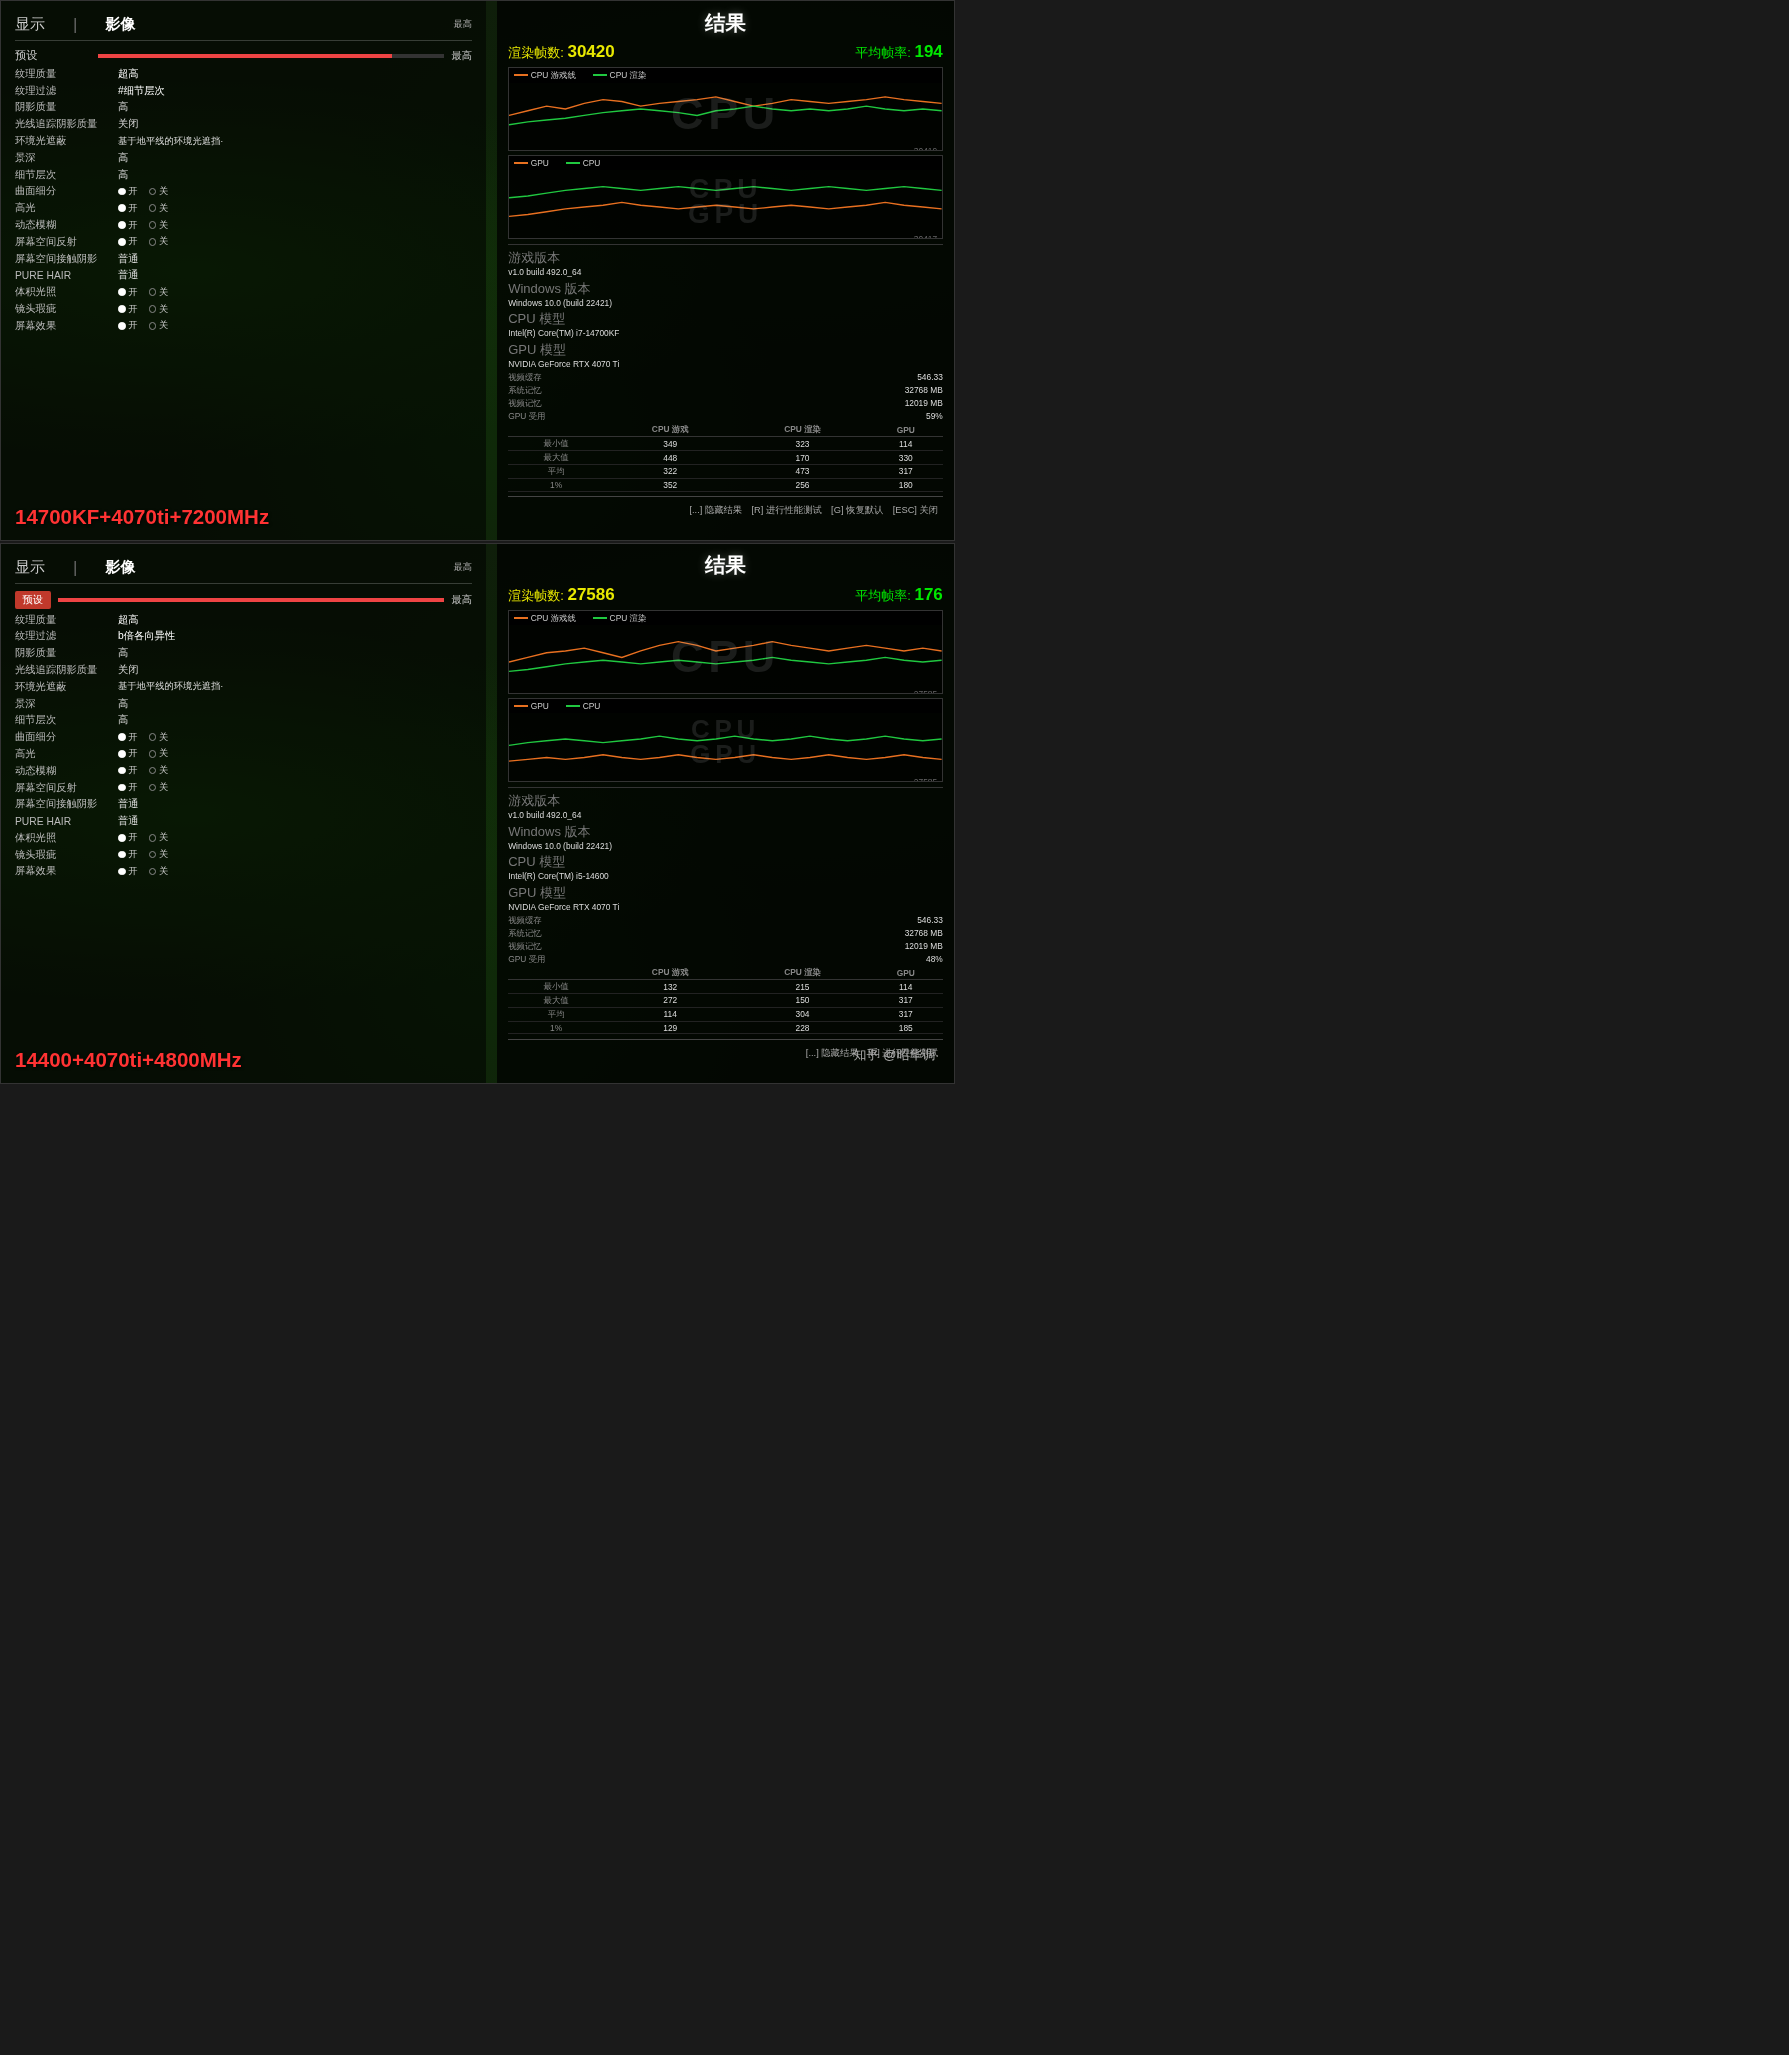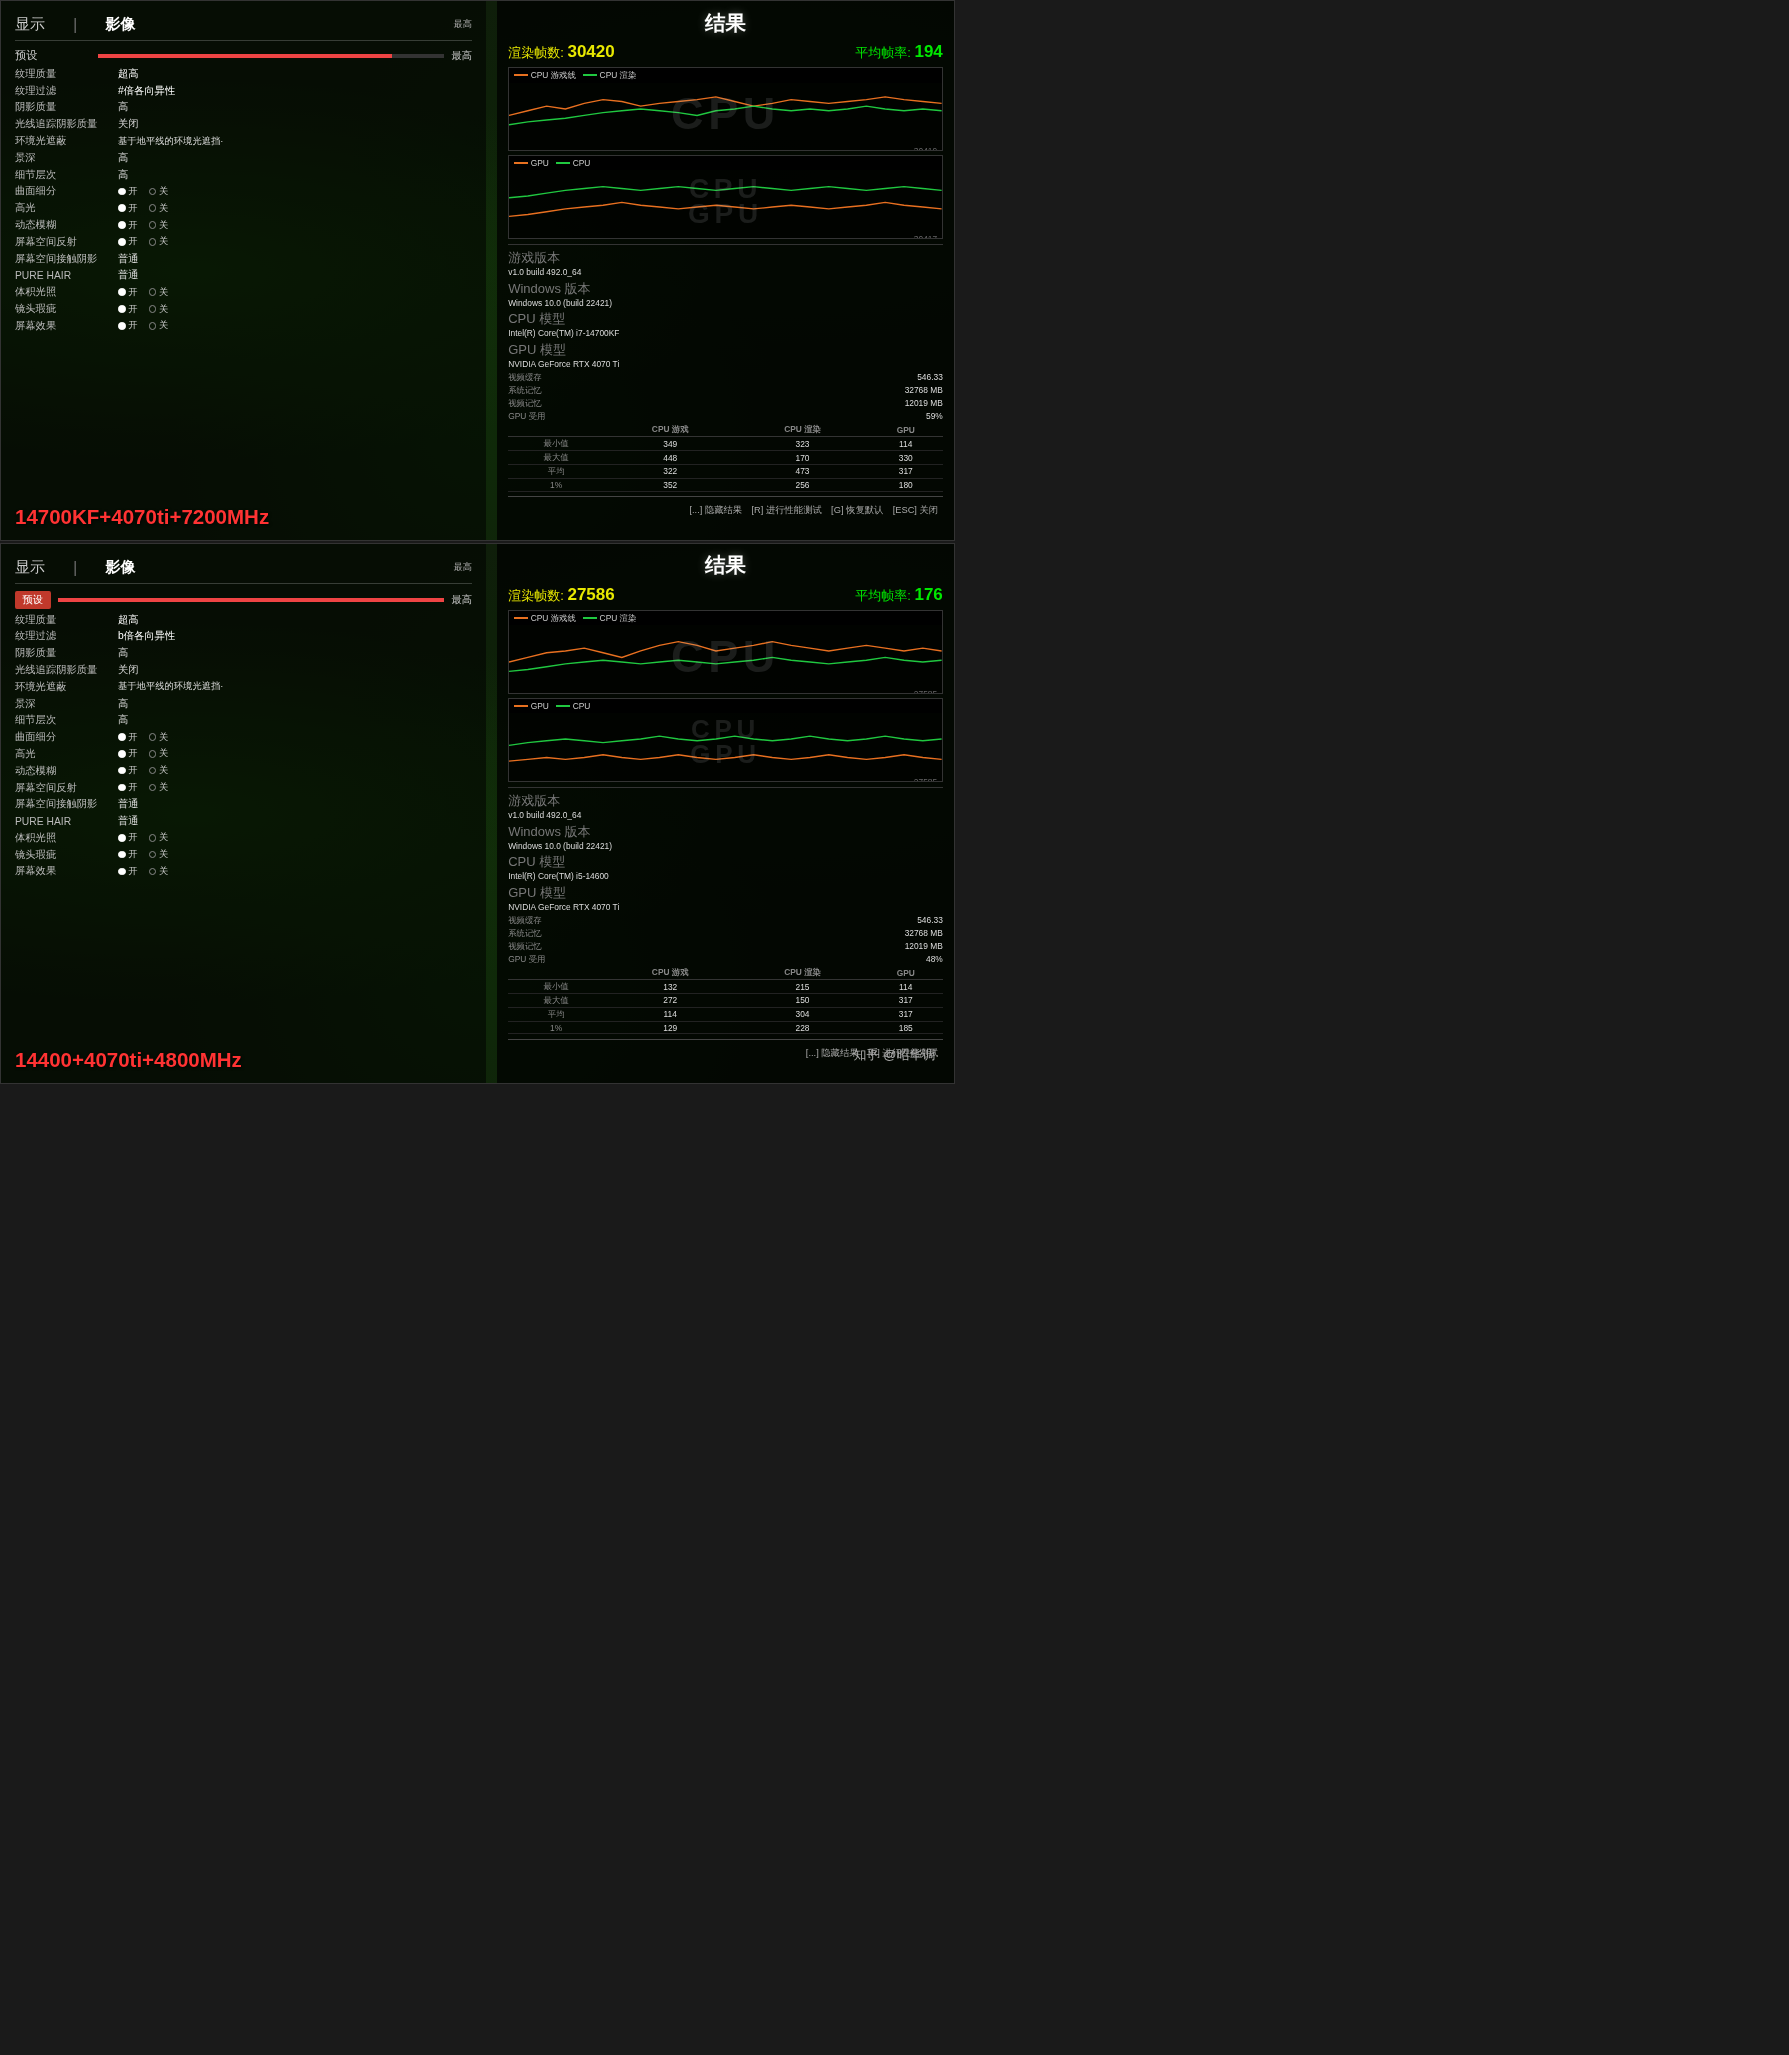--- a/index.html
+++ b/index.html
@@ -174,21 +174,21 @@
       height: 84px;
       background: rgba(0,0,0,0.6);
       border: 0.9px solid #333;
       position: relative;
       margin-bottom: 4.7px;
       overflow: hidden;
     }
 
     .chart-legend {
       display: flex;
-      gap: 7px;
+      gap: 17px;
       font-size: 8.4px;
       padding: 1.9px 4.7px;
       background: rgba(0,0,0,0.7);
       text-align: right;
     }
 
     .legend-item {
       display: flex;
       align-items: center;
       gap: 2.8px;
@@ -374,21 +374,21 @@
         <span style="color:#ccc; font-size:10.3px;">最高</span>
       </div>
 
       <div>
         <div class="setting-row">
           <span class="setting-name">纹理质量</span>
           <span class="setting-value highlight">超高</span>
         </div>
         <div class="setting-row">
           <span class="setting-name">纹理过滤</span>
-          <span class="setting-value highlight">#倍各向异性</span>
+          <span class="setting-value highlight">#细节层次</span>
         </div>
         <div class="setting-row">
           <span class="setting-name">阴影质量</span>
           <span class="setting-value">高</span>
         </div>
         <div class="setting-row">
           <span class="setting-name">光线追踪阴影质量</span>
           <span class="setting-value">关闭</span>
         </div>
         <div class="setting-row">

